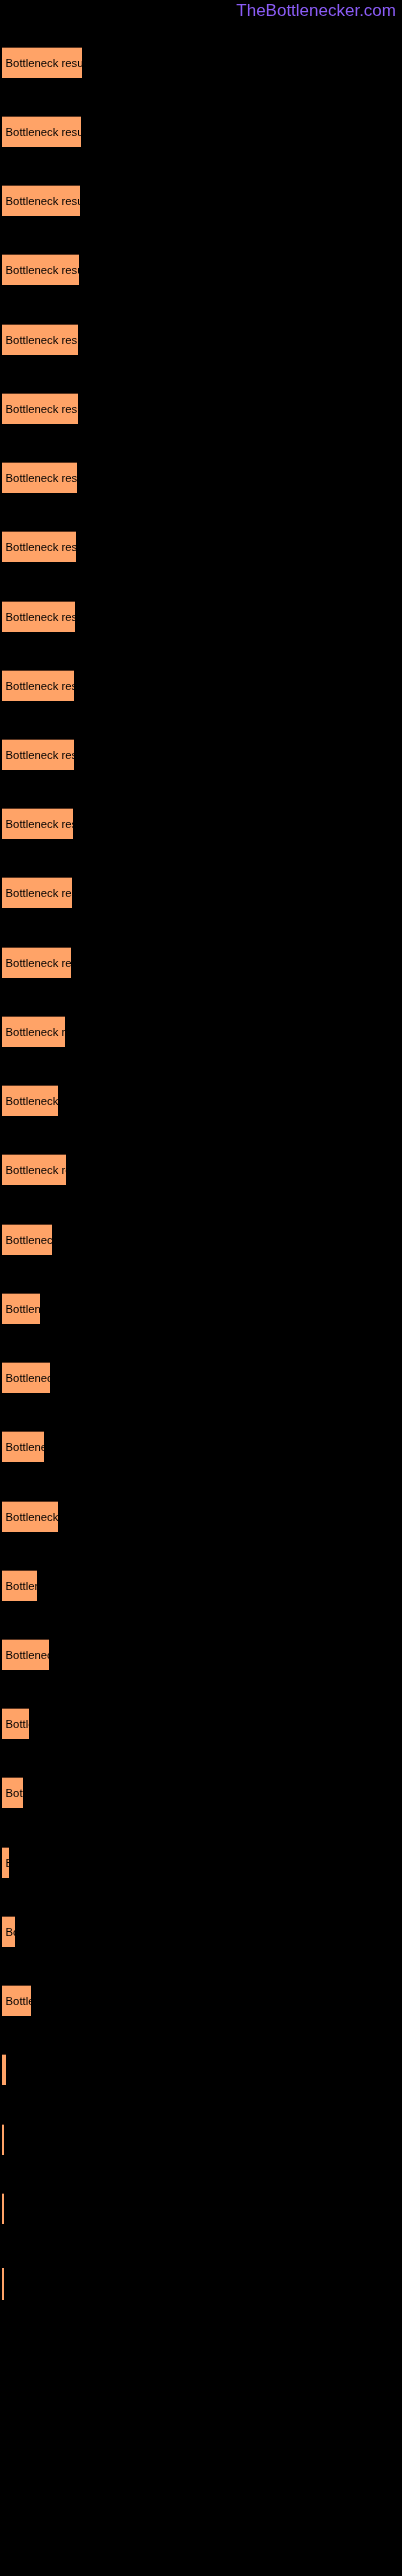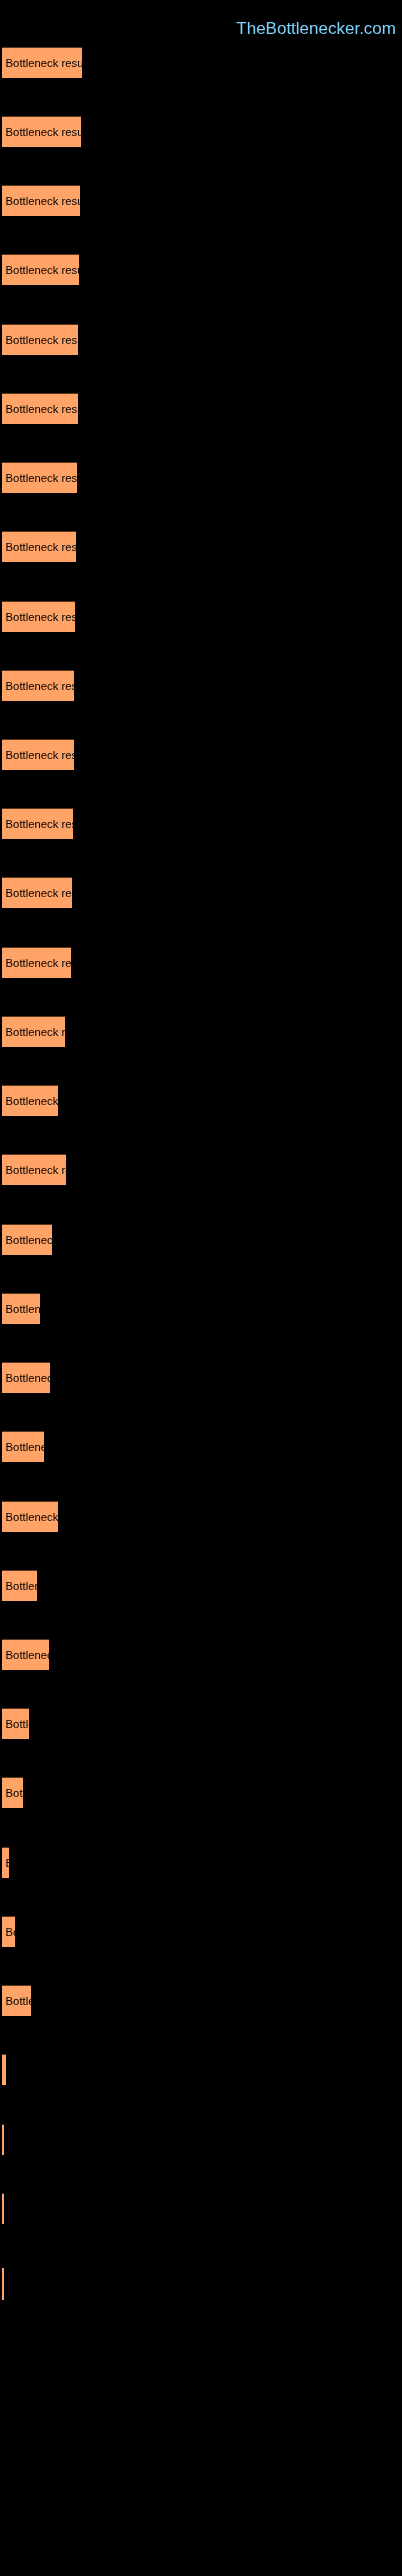--- a/index.html
+++ b/index.html
@@ -10,28 +10,28 @@
   body {
     width: 403px;
     height: 2576px;
     position: relative;
     overflow: hidden;
     font-family: "Liberation Sans", sans-serif;
   }
 
   .watermark {
     position: absolute;
-    top: 18px;
+    top: 0px;
     left: 0px;
     width: 396px;
     text-align: right;
     font-family: "Liberation Sans", sans-serif;
     font-size: 17px;
     line-height: 22.5px;
-    color: #7dd3fc;
+    color: #8b5cf6;
     letter-spacing: 0px;
     white-space: nowrap;
     user-select: none;
   }
 
   .chart {
     position: absolute;
     top: 0;
     left: 0;
     width: 403px;

